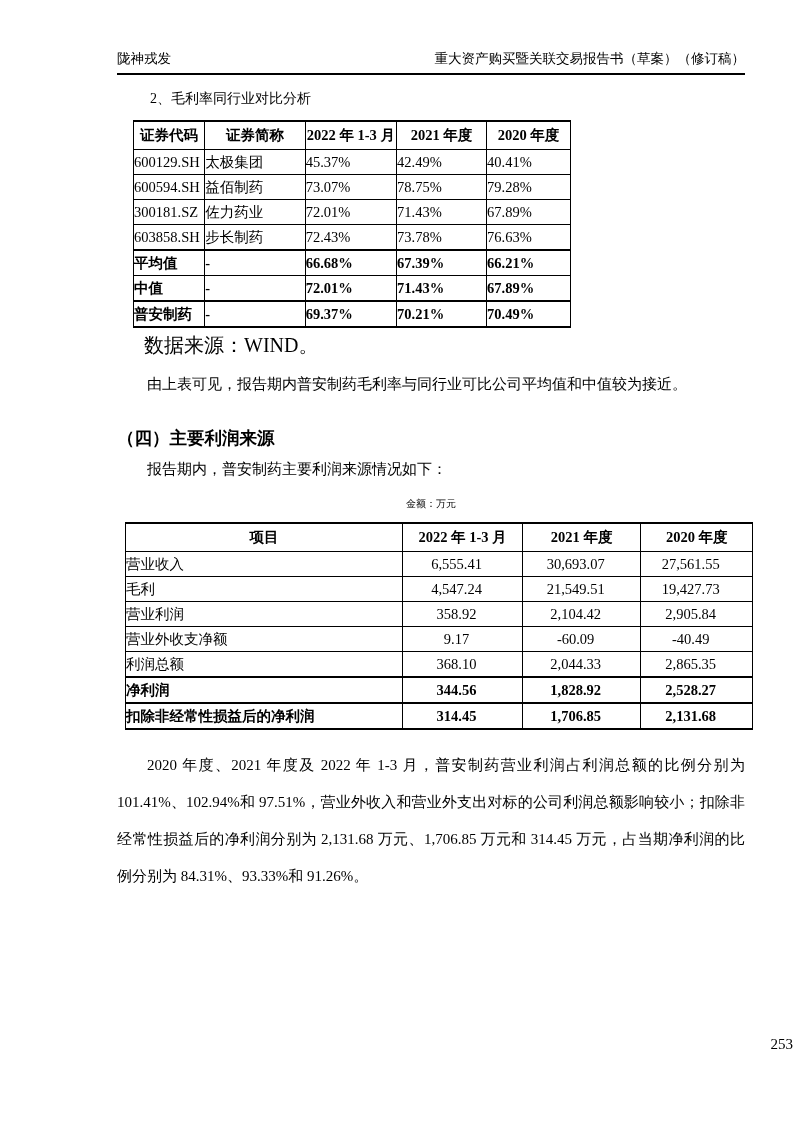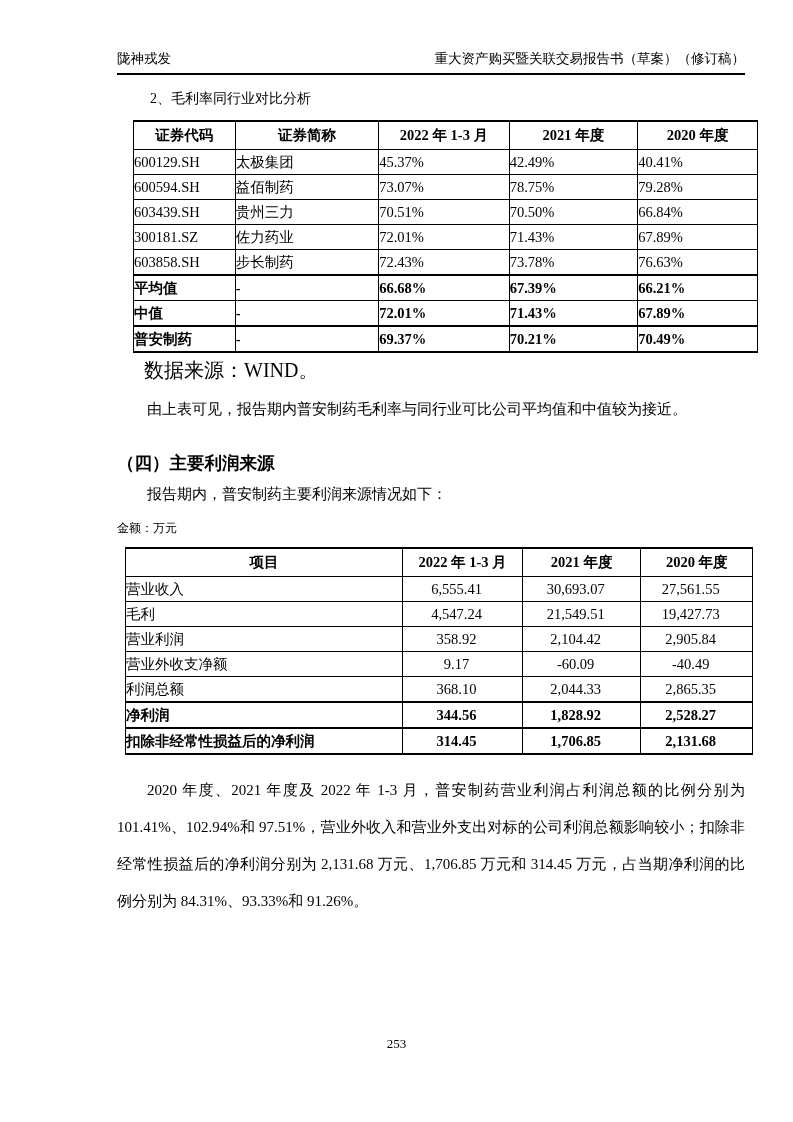--- a/index.html
+++ b/index.html
@@ -33,44 +33,44 @@
   }
   .h4-heading{
     font-family:"Liberation Sans","DejaVu Sans",sans-serif;
     font-weight:bold;font-size:17.5px;line-height:26px;
     margin:22px 0 0 0;
   }
   .source-note{
     font-size:20px;line-height:22px;margin:6px 0 0 27px;
   }
   .unit-note{
-    font-size:12px;line-height:20px;text-align:left;margin:6px 0 2px 0;font-family:Liberation Mono, monospace;
+    font-size:10px;line-height:20px;text-align:center;margin:6px 0 2px 0;
   }
   .comment{ margin-top:10px; }
   .analysis{ margin-top:17px; }
   
   table{
     border-collapse:collapse;table-layout:fixed;
     border-top:2.5px solid #000;border-bottom:2.5px solid #000;
     font-size:14.5px;
   }
   th,td{ border:1px solid #000;padding:0;overflow:hidden;white-space:nowrap; }
   th{ font-weight:bold;text-align:center;height:27px; }
   td{ height:24px; }
-  .t1{ width:625px;margin:9px 0 0 16px; }
+  .t1{ width:438px;margin:9px 0 0 16px; }
   .t2{ width:100%;margin:8px; }
   .ctr{ text-align:left; }
   .t1 .num{ padding-right:16px; }
   .t2 .num{ text-align:center;padding-right:12px; }
   .bold-row td{ font-weight:bold; }
   .thick-top td{ border-top:2px solid #000; }
   
   .page-footer{
     position:absolute;left:0;right:0;top:1036px;
-    text-align:center;font-size:13px;
+    text-align:right;font-size:15px;
   }
 </style>
 </head>
 <body>
 
 <div class="page">
 
   <div class="doc-header">
     <span>陇神戎发</span>
     <span>重大资产购买暨关联交易报告书（草案）（修订稿）</span>
@@ -105,27 +105,20 @@
         <td class="num">40.41%</td>
       </tr>
       <tr>
         <td class="ctr">600594.SH</td>
         <td class="ctr">益佰制药</td>
         <td class="num">73.07%</td>
         <td class="num">78.75%</td>
         <td class="num">79.28%</td>
       </tr>
       <tr>
-        <td class="ctr">603439.SH</td>
-        <td class="ctr">贵州三力</td>
-        <td class="num">70.51%</td>
-        <td class="num">70.50%</td>
-        <td class="num">66.84%</td>
-      </tr>
-      <tr>
         <td class="ctr">300181.SZ</td>
         <td class="ctr">佐力药业</td>
         <td class="num">72.01%</td>
         <td class="num">71.43%</td>
         <td class="num">67.89%</td>
       </tr>
       <tr>
         <td class="ctr">603858.SH</td>
         <td class="ctr">步长制药</td>
         <td class="num">72.43%</td>

